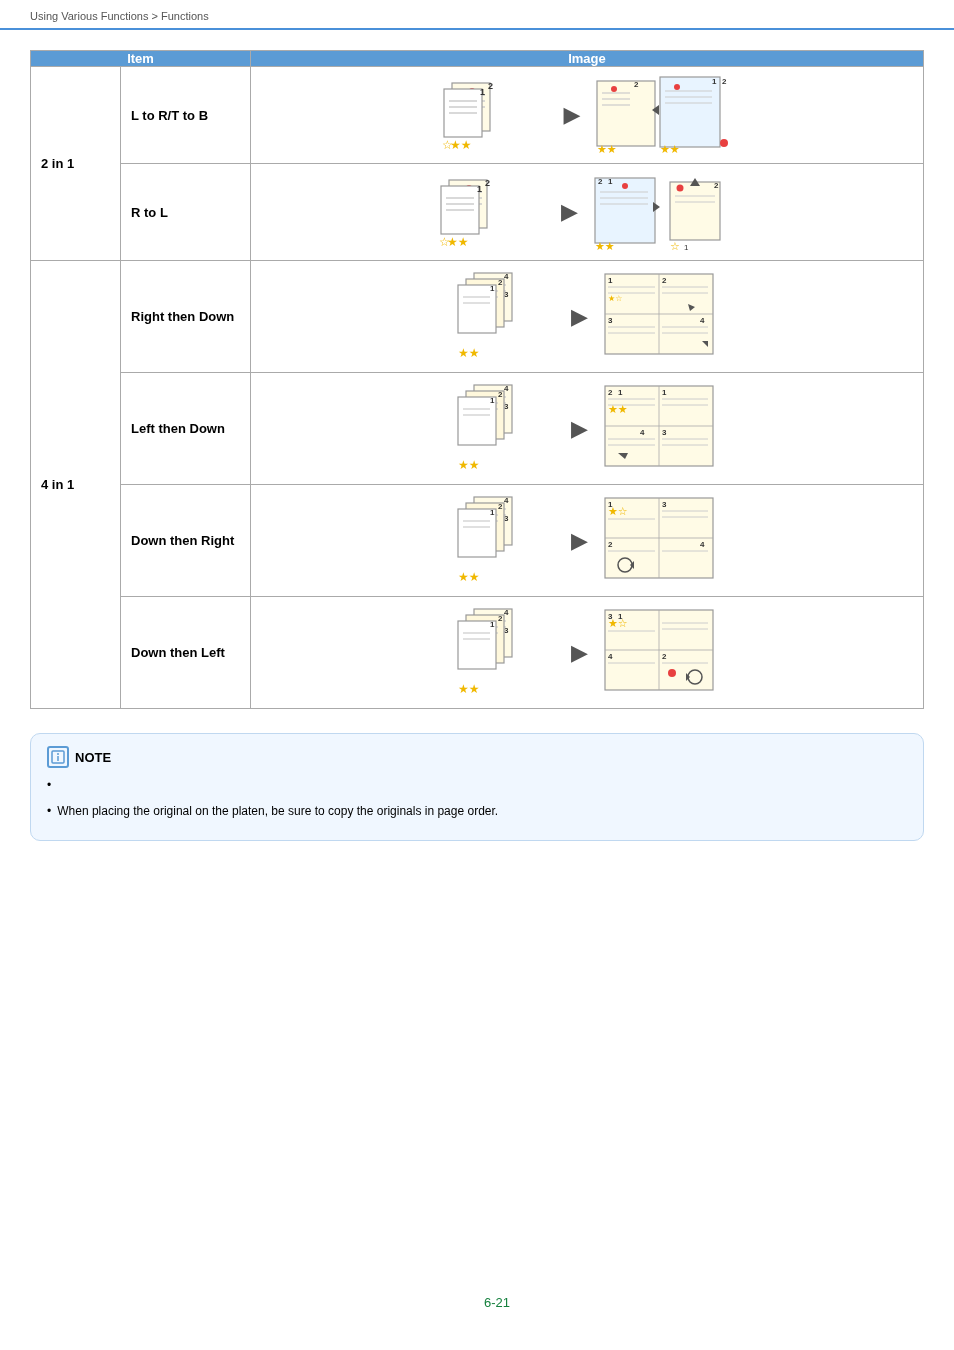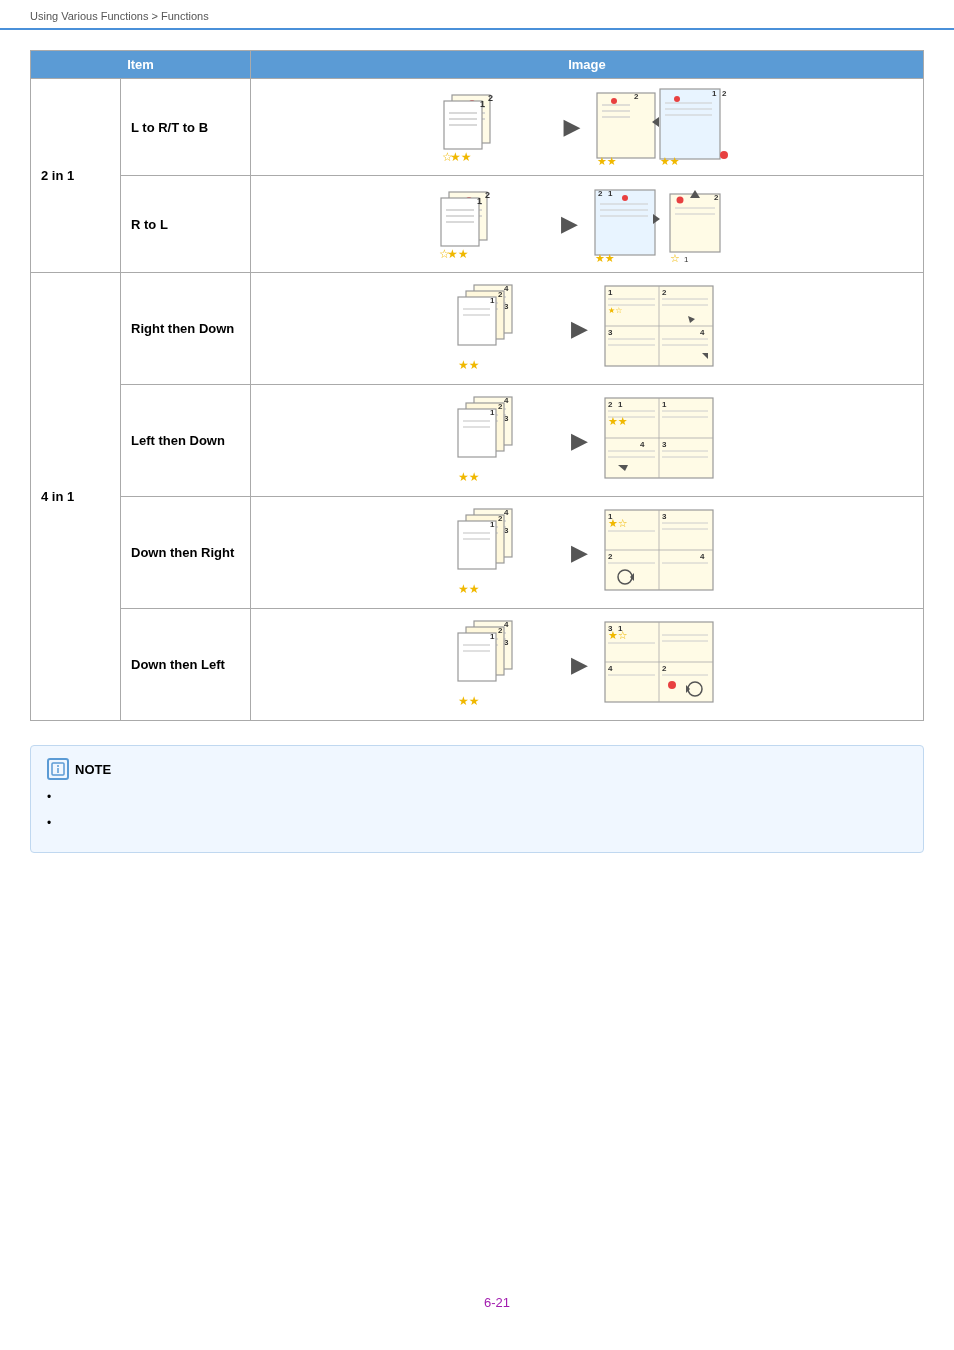--- a/index.html
+++ b/index.html
@@ -32,21 +32,21 @@
     
     .layout-table {
       width: 100%;
       border-collapse: collapse;
       border: 1px solid #aaa;
     }
 
     .layout-table thead tr th {
       background: #5b9bd5;
       color: #fff;
-      padding: 6px 10px;
+      padding: 0 10px;
       font-weight: bold;
       text-align: center;
       border: 1px solid #aaa;
     }
 
     .layout-table tbody tr td {
       border: 1px solid #aaa;
       vertical-align: middle;
       padding: 8px 10px;
     }
@@ -80,21 +80,21 @@
       color: #555;
       font-size: 22px;
     }
 
     
     .note-section {
       margin-top: 24px;
       background: #f0f7ff;
       border: 1px solid #c0d8f0;
       padding: 12px 16px;
-      border-radius: 4px;
+      border-radius: 10px;
     }
 
     .note-header {
       display: flex;
       align-items: center;
       gap: 6px;
       font-weight: bold;
       margin-bottom: 8px;
       font-size: 13px;
     }
@@ -119,21 +119,21 @@
       font-size: 12px;
       line-height: 1.5;
     }
 
     .note-bullet { flex-shrink: 0; }
 
     .page-footer {
       text-align: center;
       padding: 20px;
       font-size: 13px;
-      color: #a21caf;
+      color: #15803d;
       position: absolute;
       bottom: 20px;
       left: 0;
       right: 0;
       margin-left: 40px;
     }
 
     
     .diagram-svg {
       display: block;
@@ -472,18 +472,19 @@
           <line x1="8" y1="7" x2="8" y2="12" stroke="#5b9bd5" stroke-width="1.5"></line>
         </svg>
       </div>
       <span>NOTE</span>
     </div>
     <div class="note-item">
       <span class="note-bullet">•</span>
     </div>
     <div class="note-item">
       <span class="note-bullet">•</span>
+      <span>When placing the original on the platen, be sure to copy the originals in page order.</span>
     </div>
   </div>
 
 </div>
 
 <div class="page-footer">6-21</div>
 
 </body></html>

